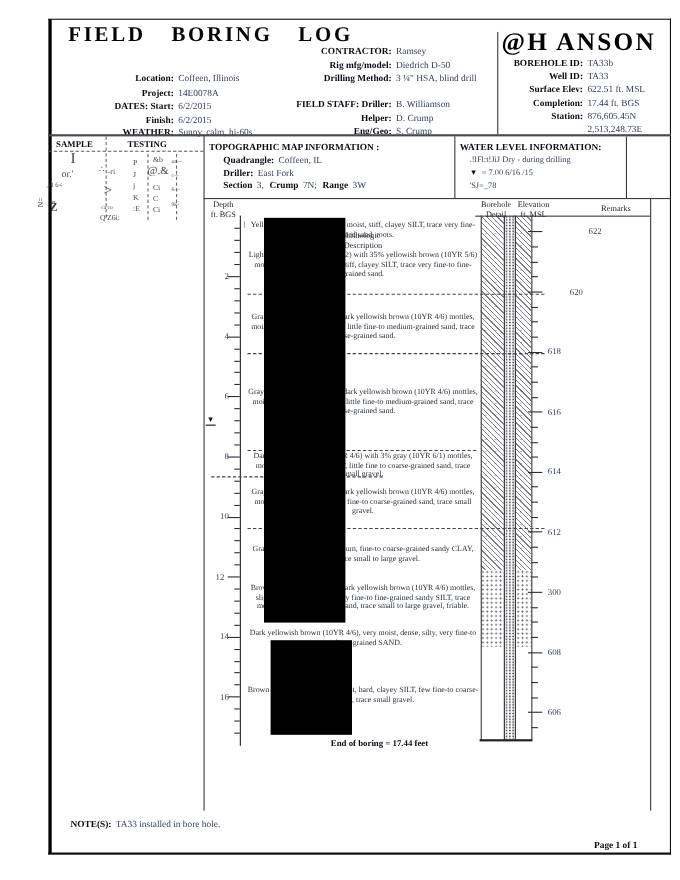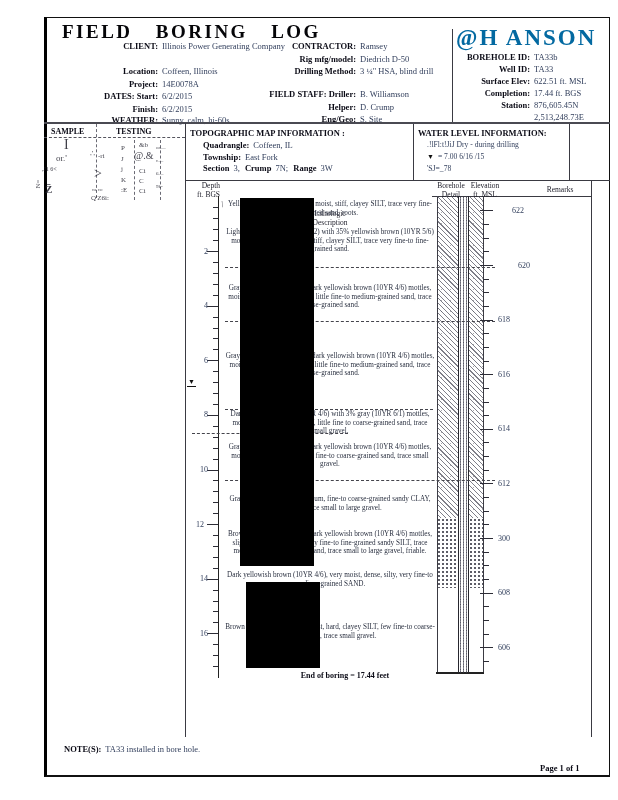--- a/index.html
+++ b/index.html
@@ -14,21 +14,21 @@
   .lab{font-weight:bold;color:#0b0b16;display:inline-block;text-align:right;}
   .val{color:#34415e;margin-left:4px;}
   .rl .lab{width:100px;}
   .rm .lab{width:112px;}
   .rr .lab{width:92px;}
   .sechdr{position:absolute;font-weight:bold;font-size:8.5px;color:#0b0b16;white-space:nowrap;}
   .small{font-size:7.6px;}
   .title{position:absolute;left:62px;top:21px;font-size:19px;font-weight:bold;
          letter-spacing:2.5px;word-spacing:16px;color:#050508;white-space:nowrap;}
   .logo{position:absolute;left:456px;top:25px;font-size:23px;font-weight:bold;
-        letter-spacing:2px;color:#0369a1;white-space:nowrap;z-index:6;}
+        letter-spacing:2px;color:#000000;white-space:nowrap;z-index:6;}
   .colhdr{position:absolute;font-size:7.5px;line-height:8.8px;text-align:center;color:#1c1c28;}
   .litho{position:absolute;left:225px;width:210px;text-align:center;font-size:7.2px;
          line-height:8.6px;color:#2a3040;z-index:2;}
   .eob{position:absolute;left:245px;width:200px;text-align:center;font-size:8px;
        font-weight:bold;color:#0b0b16;z-index:2;}
   .blackbox{position:absolute;background:#000;z-index:5;}
   .glyph{position:absolute;color:#1e1e2a;opacity:.85;white-space:pre-line;z-index:2;}
   .hatch{background-image:repeating-linear-gradient(45deg,rgba(0,0,0,0) 0 2.6px,rgba(72,72,86,.7) 2.6px 3.4px),
          radial-gradient(circle,rgba(90,90,100,.5) .6px,rgba(0,0,0,0) .8px);
          background-size:auto,9px 11px;z-index:1;}
@@ -44,33 +44,32 @@
 </head>
 <body>
 
 <div id="page">
 
   <div class="abs" style="left:44px;top:17px;width:566px;height:760px;border-top:1.5px solid #111;border-right:1.5px solid #111;border-bottom:2px solid #111;border-left:3.5px solid #000;"></div>
 
   <div class="title">FIELD BORING LOG</div>
   <div class="logo">@H ANSON</div>
 
-  <div class="row rl" style="left:58px;top:41px"><span class="lab">CLIENT:</span><span class="val">Illinois Power Generating Company</span></div>
   <div class="row rl" style="left:58px;top:66px"><span class="lab">Location:</span><span class="val">Coffeen, Illinois</span></div>
   <div class="row rl" style="left:58px;top:78.5px"><span class="lab">Project:</span><span class="val">14E0078A</span></div>
   <div class="row rl" style="left:58px;top:91px"><span class="lab">DATES: Start:</span><span class="val">6/2/2015</span></div>
   <div class="row rl" style="left:58px;top:103.5px"><span class="lab">Finish:</span><span class="val">6/2/2015</span></div>
   <div class="row rl" style="left:58px;top:115px"><span class="lab">WEATHER:</span><span class="val">Sunny, calm, hi-60s</span></div>
 
   <div class="row rm" style="left:244px;top:41px"><span class="lab">CONTRACTOR:</span><span class="val">Ramsey</span></div>
   <div class="row rm" style="left:244px;top:53.5px"><span class="lab">Rig mfg/model:</span><span class="val">Diedrich D-50</span></div>
   <div class="row rm" style="left:244px;top:66px"><span class="lab">Drilling Method:</span><span class="val">3 ¼" HSA, blind drill</span></div>
   <div class="row rm" style="left:244px;top:89px"><span class="lab">FIELD STAFF: Driller:</span><span class="val">B. Williamson</span></div>
   <div class="row rm" style="left:244px;top:101.5px"><span class="lab">Helper:</span><span class="val">D. Crump</span></div>
-  <div class="row rm" style="left:244px;top:114px"><span class="lab">Eng/Geo:</span><span class="val">S. Site</span></div>
+  <div class="row rm" style="left:244px;top:114px"><span class="lab">Eng/Geo:</span><span class="val">S. Crump</span></div>
 
   <div class="row rr" style="left:438px;top:52px"><span class="lab">BOREHOLE ID:</span><span class="val">TA33b</span></div>
   <div class="row rr" style="left:438px;top:64px"><span class="lab">Well ID:</span><span class="val">TA33</span></div>
   <div class="row rr" style="left:438px;top:76px"><span class="lab">Surface Elev:</span><span class="val">622.51 ft. MSL</span></div>
   <div class="row rr" style="left:438px;top:88px"><span class="lab">Completion:</span><span class="val">17.44 ft. BGS</span></div>
   <div class="row rr" style="left:438px;top:100px"><span class="lab">Station:</span><span class="val">876,605.45N</span></div>
   <div class="row rr" style="left:438px;top:112px"><span class="lab"></span><span class="val">2,513,248.73E</span></div>
 
   <div class="ln" style="left:44px;top:122px;width:566px;height:2px;background:#4a4a52;"></div>
   <div class="ln" style="left:452px;top:29px;width:1px;height:93px;"></div>
@@ -108,33 +107,33 @@
 C
 Ci</span>
   <span class="glyph" style="left:156px;top:141px;font-size:5px;line-height:13px;">oa—
 c—
 6—
 9k-</span>
   <span class="glyph" style="left:221px;top:199px;font-size:9px;transform:rotate(12deg);">\</span>
 
   <div class="sechdr" style="left:190px;top:128px;">TOPOGRAPHIC MAP INFORMATION :</div>
   <div class="row" style="left:203px;top:140px"><span class="lab">Quadrangle:</span><span class="val">Coffeen, IL</span></div>
-  <div class="row" style="left:203px;top:151.5px"><span class="lab">Township:</span><span class="val">East Fork</span></div>
+  <div class="row" style="left:203px;top:151.5px"><span class="lab">Driller:</span><span class="val">East Fork</span></div>
   <div class="row" style="left:203px;top:163px">
     <span class="lab">Section</span><span class="val">3,</span>
     <span class="lab" style="width:auto;margin-left:3px;">Crump</span><span class="val">7N;</span>
     <span class="lab" style="width:auto;margin-left:3px;">Range</span><span class="val">3W</span>
   </div>
 
   <div class="sechdr" style="left:418px;top:128px;">WATER LEVEL INFORMATION:</div>
   <div class="row small" style="left:427px;top:140px"><span class="val" style="margin-left:0;">.!lFl:t!JiJ Dry - during drilling</span></div>
   <div class="row small" style="left:427px;top:152px"><span class="wsym">▼</span><span class="val">=   7.00  6/16 /15</span></div>
   <div class="row small" style="left:427px;top:164px"><span class="val" style="margin-left:0;">'SJ=_78</span></div>
 
-  <div class="colhdr" style="left:186px;top:182px;width:34px;text-align:right;">
+  <div class="colhdr" style="left:186px;top:182px;width:34px;text-align:center;">
     <span>Depth</span><br><span>ft. BGS</span>
   </div>
   <div class="colhdr" style="left:280px;top:182px;width:100px;margin-top:28px;">
     <span>Lithologic</span><br><span>Description</span>
   </div>
   <div class="colhdr" style="left:426px;top:182px;width:50px;">
     <span>Borehole</span><br><span>Detail</span>
   </div>
   <div class="colhdr" style="left:462px;top:182px;width:46px;">
     <span>Elevation</span><br><span>ft. MSL</span>
@@ -255,21 +254,21 @@
     <div class="tick" style="left: 480px; top: 538px; width: 13px;"></div>
     <div class="tick" style="left: 483px; top: 551.65px; width: 6px;"></div>
     <div class="tick" style="left: 483px; top: 565.3px; width: 6px;"></div>
     <div class="tick" style="left: 483px; top: 578.95px; width: 6px;"></div>
     <div class="tick" style="left: 480px; top: 592.6px; width: 13px;"></div>
     <div class="tick" style="left: 483px; top: 606.25px; width: 6px;"></div>
     <div class="tick" style="left: 483px; top: 619.9px; width: 6px;"></div>
     <div class="tick" style="left: 483px; top: 633.55px; width: 6px;"></div>
     <div class="tick" style="left: 480px; top: 647.2px; width: 13px;"></div>
     <div class="tick" style="left: 483px; top: 660.85px; width: 6px;"></div>
-    <span class="elvlab" style="left: 469px; top: 205.9px; padding-left: 43px;">622</span>
+    <span class="elvlab" style="left: 492px; top: 205.9px; padding-left: 43px;">622</span>
     <span class="elvlab" style="left: 518px; top: 260.5px;">620</span>
     <span class="elvlab" style="left: 498px; top: 315.1px;">618</span>
     <span class="elvlab" style="left: 498px; top: 369.7px;">616</span>
     <span class="elvlab" style="left: 498px; top: 424.3px;">614</span>
     <span class="elvlab" style="left: 498px; top: 478.9px;">612</span>
     <span class="elvlab" style="left: 498px; top: 533.5px;">300</span>
     <span class="elvlab" style="left: 498px; top: 588.1px;">608</span>
     <span class="elvlab" style="left: 498px; top: 642.7px;">606</span>
   </div>
 

